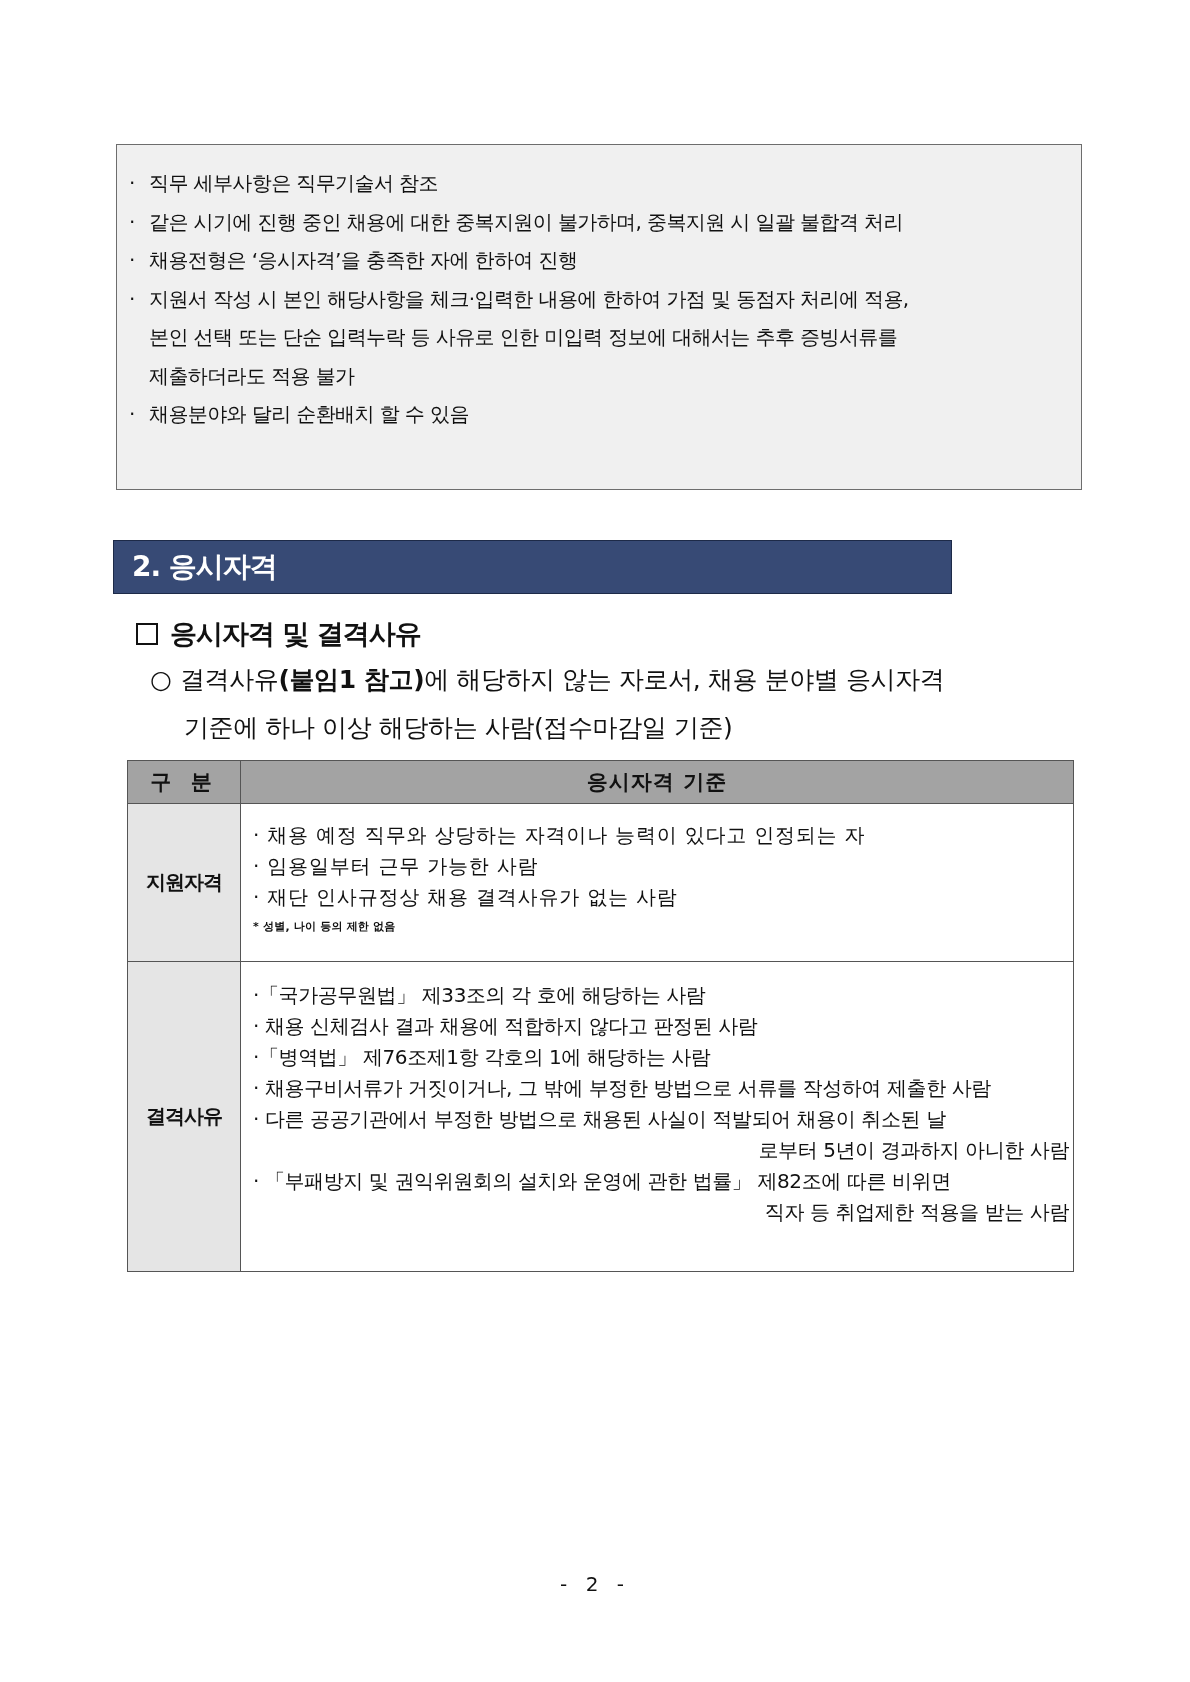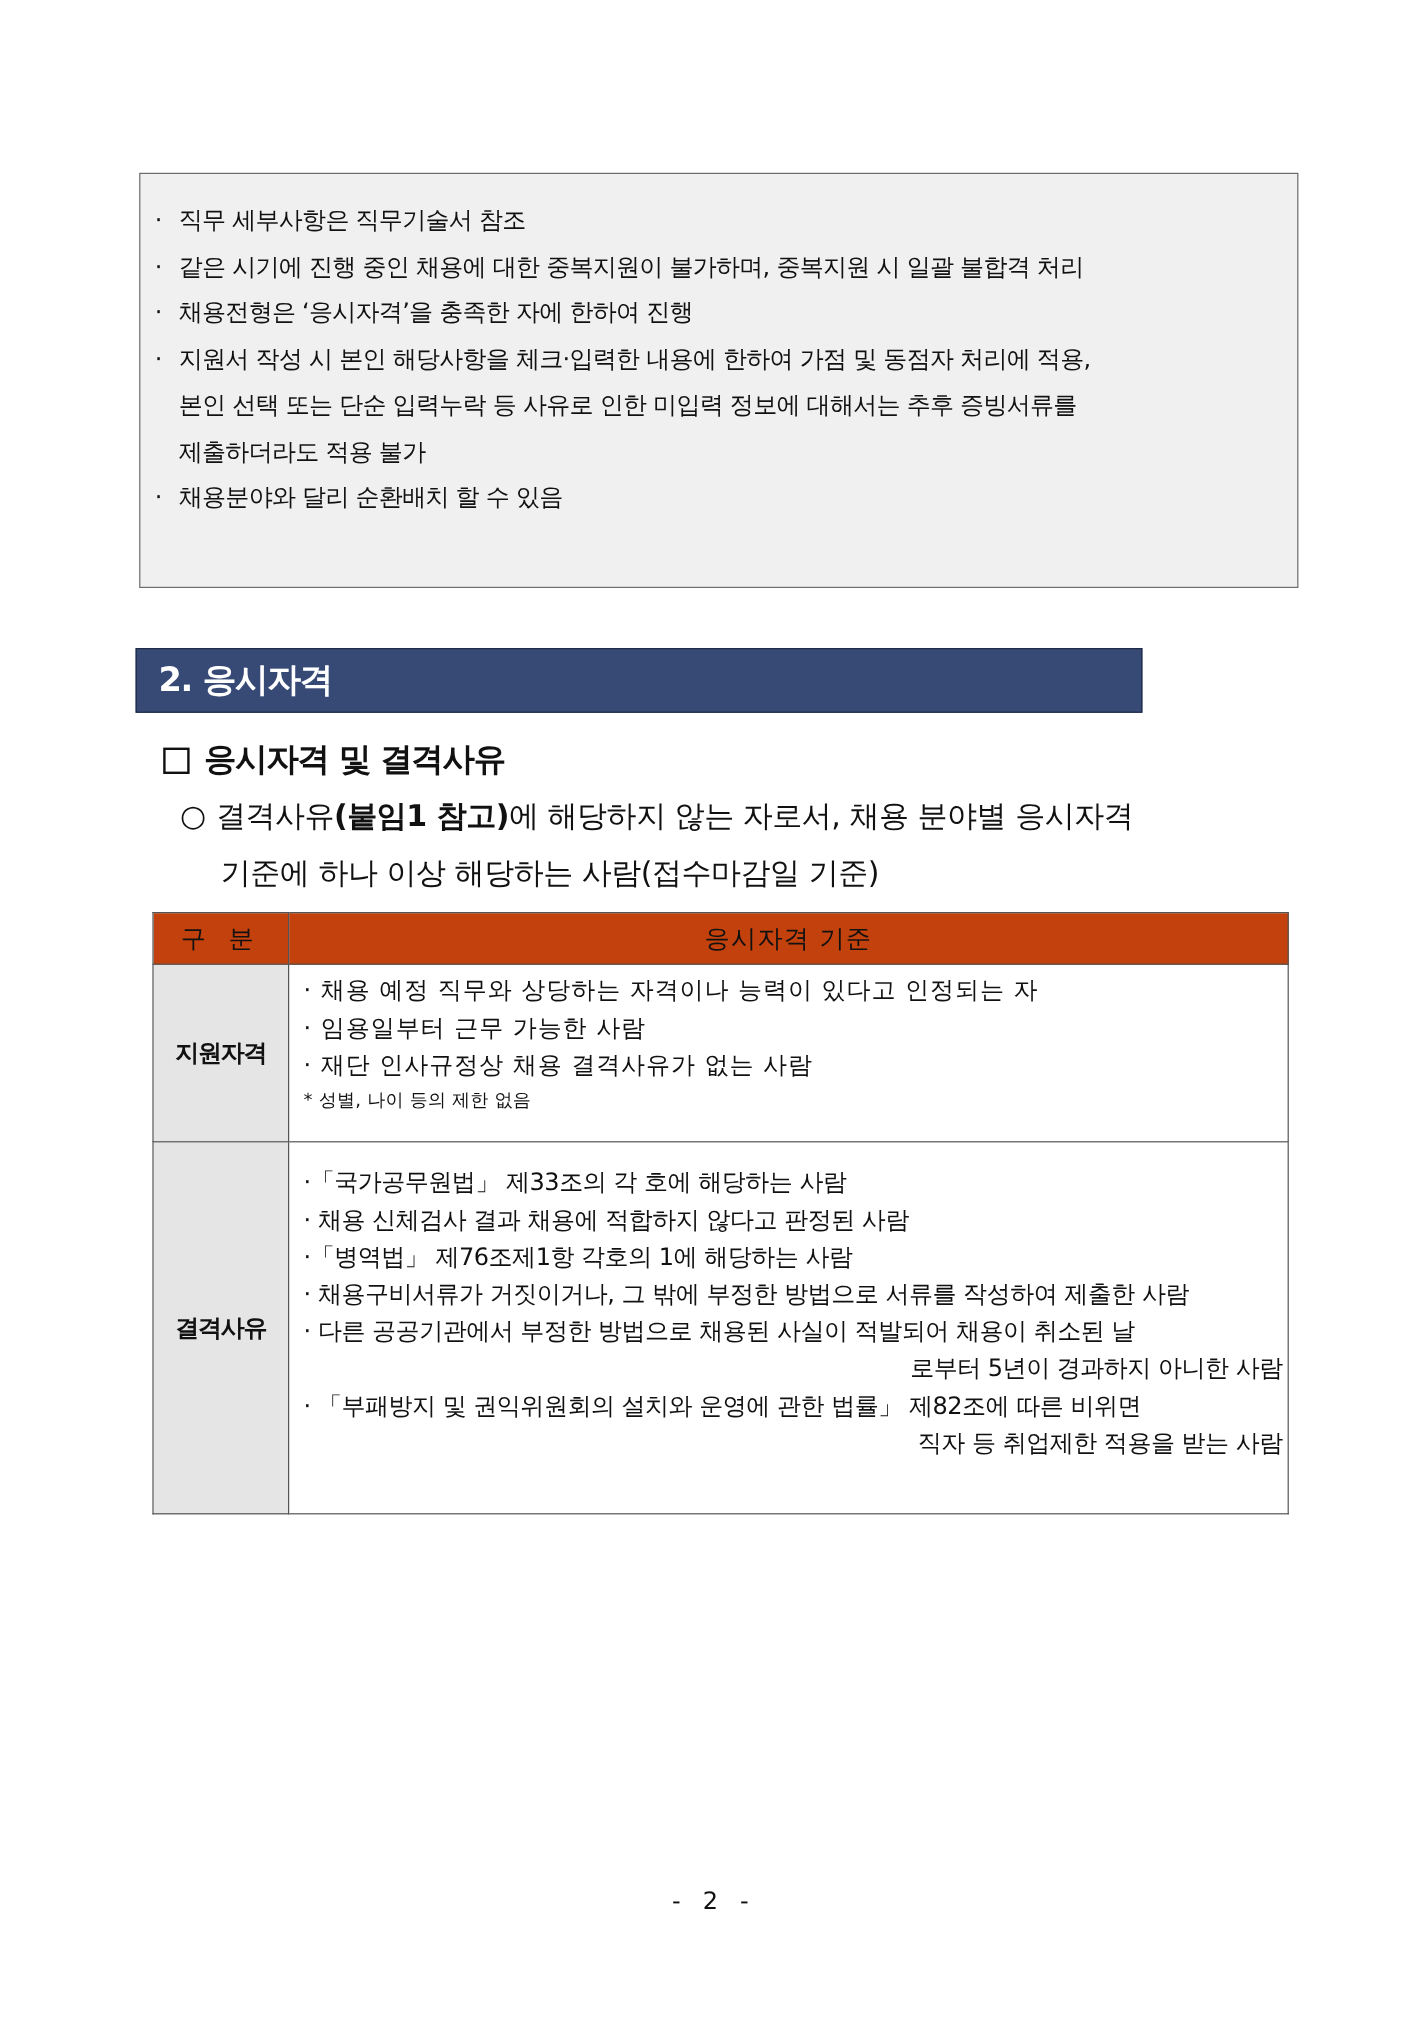--- a/index.html
+++ b/index.html
@@ -21,29 +21,29 @@
   .checkbox { display: inline-block; width: 22px; height: 22px; border: 2px solid #111; margin-right: 12px; box-sizing: border-box; }
   .desc { position: absolute; left: 150px; top: 656px; width: 930px; font-size: 25px; line-height: 48px; letter-spacing: -0.4px; }
   .desc .circ { display: inline-block; width: 30px; }
   .desc .l2 { padding-left: 34px; }
   .desc b { font-weight: bold; }
   table.crit {
     position: absolute; left: 127px; top: 760px; width: 947px; border-collapse: collapse;
     font-size: 20px;
   }
   table.crit td, table.crit th { border: 1.5px solid #555; }
-  table.crit th { background: #c2410c; height: 40px; font-weight: normal; font-size: 21px; letter-spacing: 1px; }
+  table.crit th { background: #a3a3a3; height: 40px; font-weight: bold; font-size: 21px; letter-spacing: 1px; }
   table.crit th.h1 { width: 110px; letter-spacing: 6px; }
   table.crit td.cat { background: #e5e5e5; text-align: center; font-weight: bold; font-size: 20px; letter-spacing: -1px; width: 110px; }
-  table.crit td.body { padding: 6px 4px 6px 12px; vertical-align: top; }
+  table.crit td.body { padding: 16px 4px 6px 12px; vertical-align: top; }
   .row1 td { height: 135px; }
   .row2 td { height: 285px; }
   .crit-line { line-height: 31px; white-space: nowrap; letter-spacing: 0.8px; }
   .crit-line.dense { letter-spacing: -0.4px; }
-  .crit-note { font-size: 15px; line-height: 28px; letter-spacing: 0.2px; }
+  .crit-note { font-size: 11px; line-height: 28px; letter-spacing: 0.2px; font-weight: bold; }
   .indent { padding-left: 24px; text-align: right; }
   .row2 .body { padding-top: 18px !important; }
   .footer { position: absolute; left: 0; width: 1190px; top: 1572px; text-align: center; font-size: 20px; letter-spacing: 6px; }
 </style>
 </head>
 <body>
 
 <div class="note-box">
   <div class="note-line"><span class="dot">·</span><span>직무 세부사항은 직무기술서 참조</span></div>
   <div class="note-line"><span class="dot">·</span><span>같은 시기에 진행 중인 채용에 대한 중복지원이 불가하며, 중복지원 시 일괄 불합격 처리</span></div>

